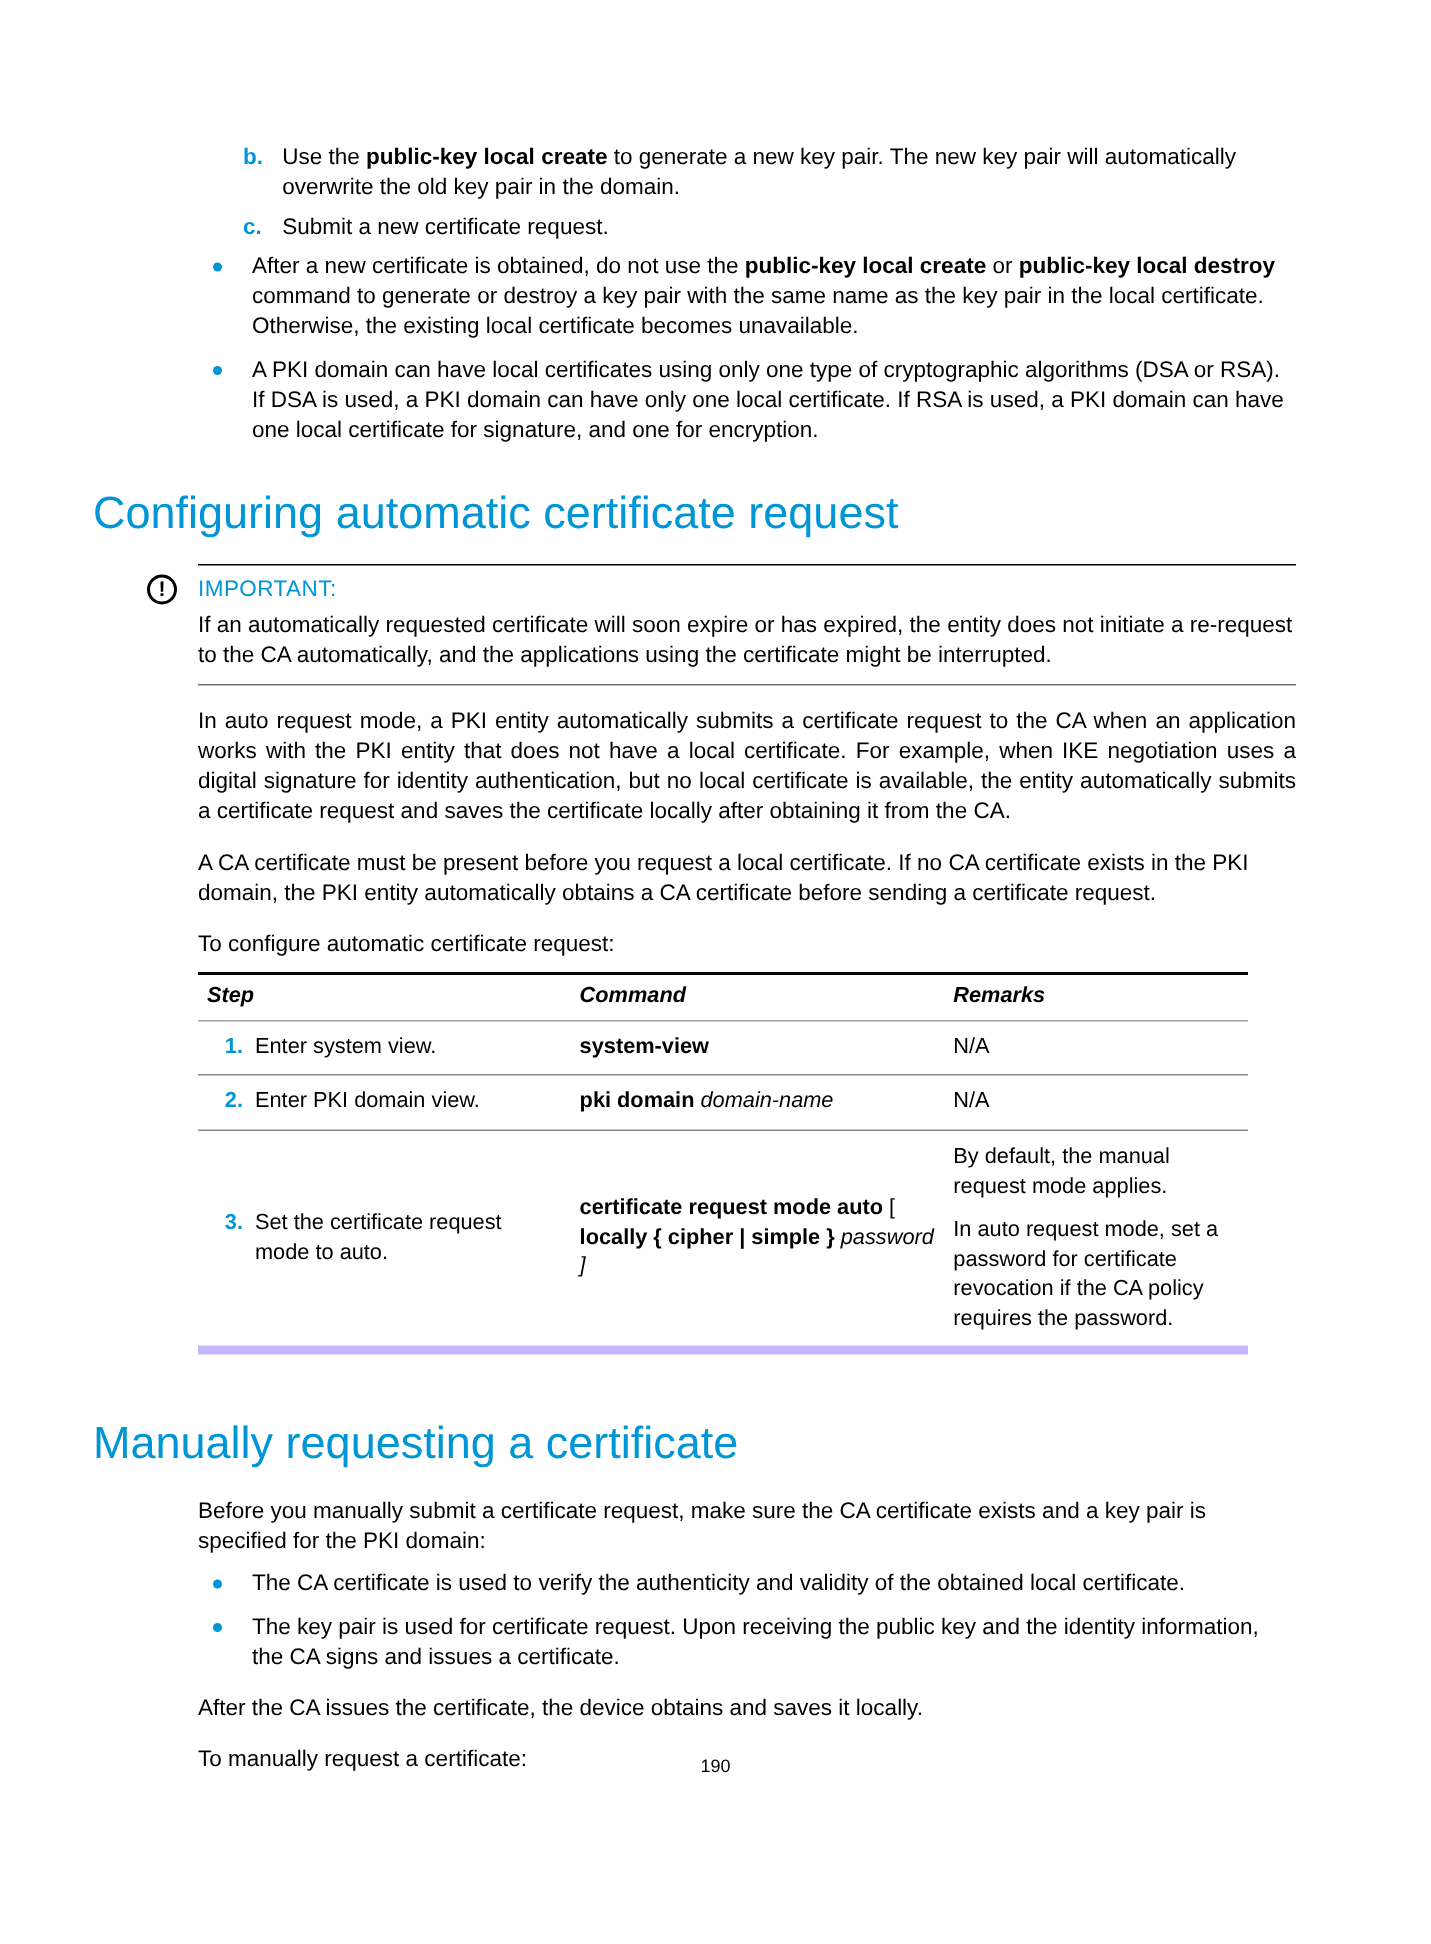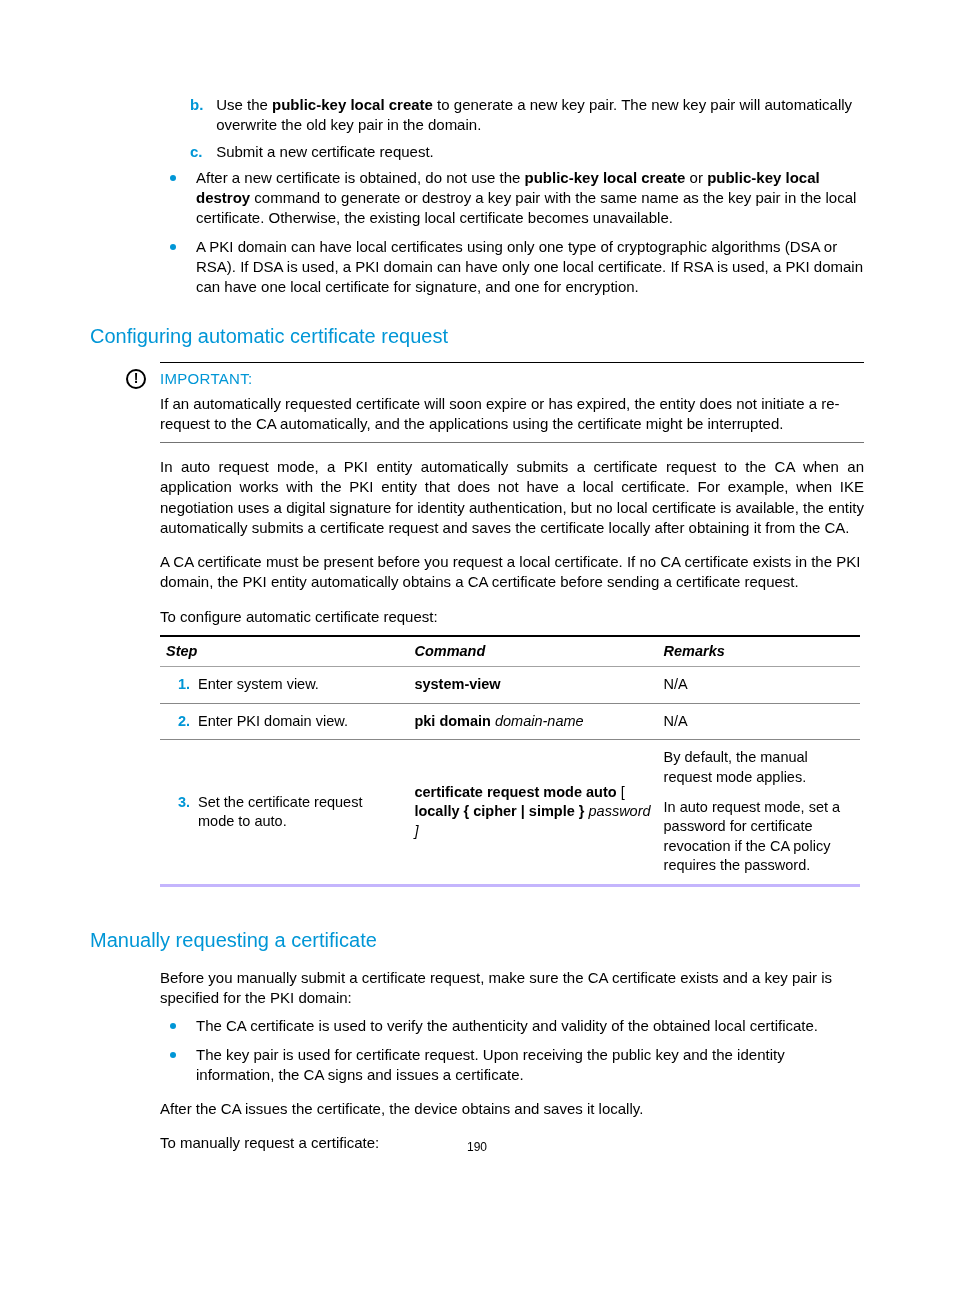--- a/index.html
+++ b/index.html
@@ -10,21 +10,21 @@
     height: 1296px;
     background: #fff;
     font-family: Arial, Helvetica, sans-serif;
     color: #000;
     font-size: 15px;
     line-height: 1.35;
   }
   .page {
     box-sizing: border-box;
     width: 954px;
-    padding: 95px 90px 40px 90px;
+    padding: 95px 90px 40px 62px;
     position: relative;
   }
   .sublist {
     margin-left: 100px;
     margin-bottom: 6px;
   }
   .sublist .marker {
     display: inline-block;
     width: 22px;
     font-weight: bold;
@@ -55,21 +55,21 @@
     height: 6px;
     border-radius: 50%;
     background: #0096d6;
   }
   .bold { font-weight: bold; }
   .italic { font-style: italic; }
   h1.section {
     font-family: Arial, Helvetica, sans-serif;
     font-weight: 300;
     color: #0096d6;
-    font-size: 20px;
+    font-size: 30px;
     margin: 26px 0 12px 0;
   }
   .important-box {
     margin-left: 70px;
     border-top: 1px solid #000;
     border-bottom: 1px solid #737373;
     padding: 6px 0 8px 0;
     position: relative;
   }
   .imp-icon {
@@ -117,21 +117,21 @@
     border-bottom: 1px solid #a3a3a3;
     padding: 5px 6px;
     font-style: italic;
   }
   table.cmd td {
     border-bottom: 1px solid #888;
     padding: 8px 6px;
     vertical-align: middle;
   }
   table.cmd tr:last-child td {
-    border-bottom: 3px solid #c4b5fd;
+    border-bottom: 6px solid #c4b5fd;
   }
   .stepnum {
     color: #0096d6;
     font-weight: bold;
     width: 24px;
     display: inline-block;
     text-align: right;
     padding-right: 8px;
     vertical-align: top;
   }

